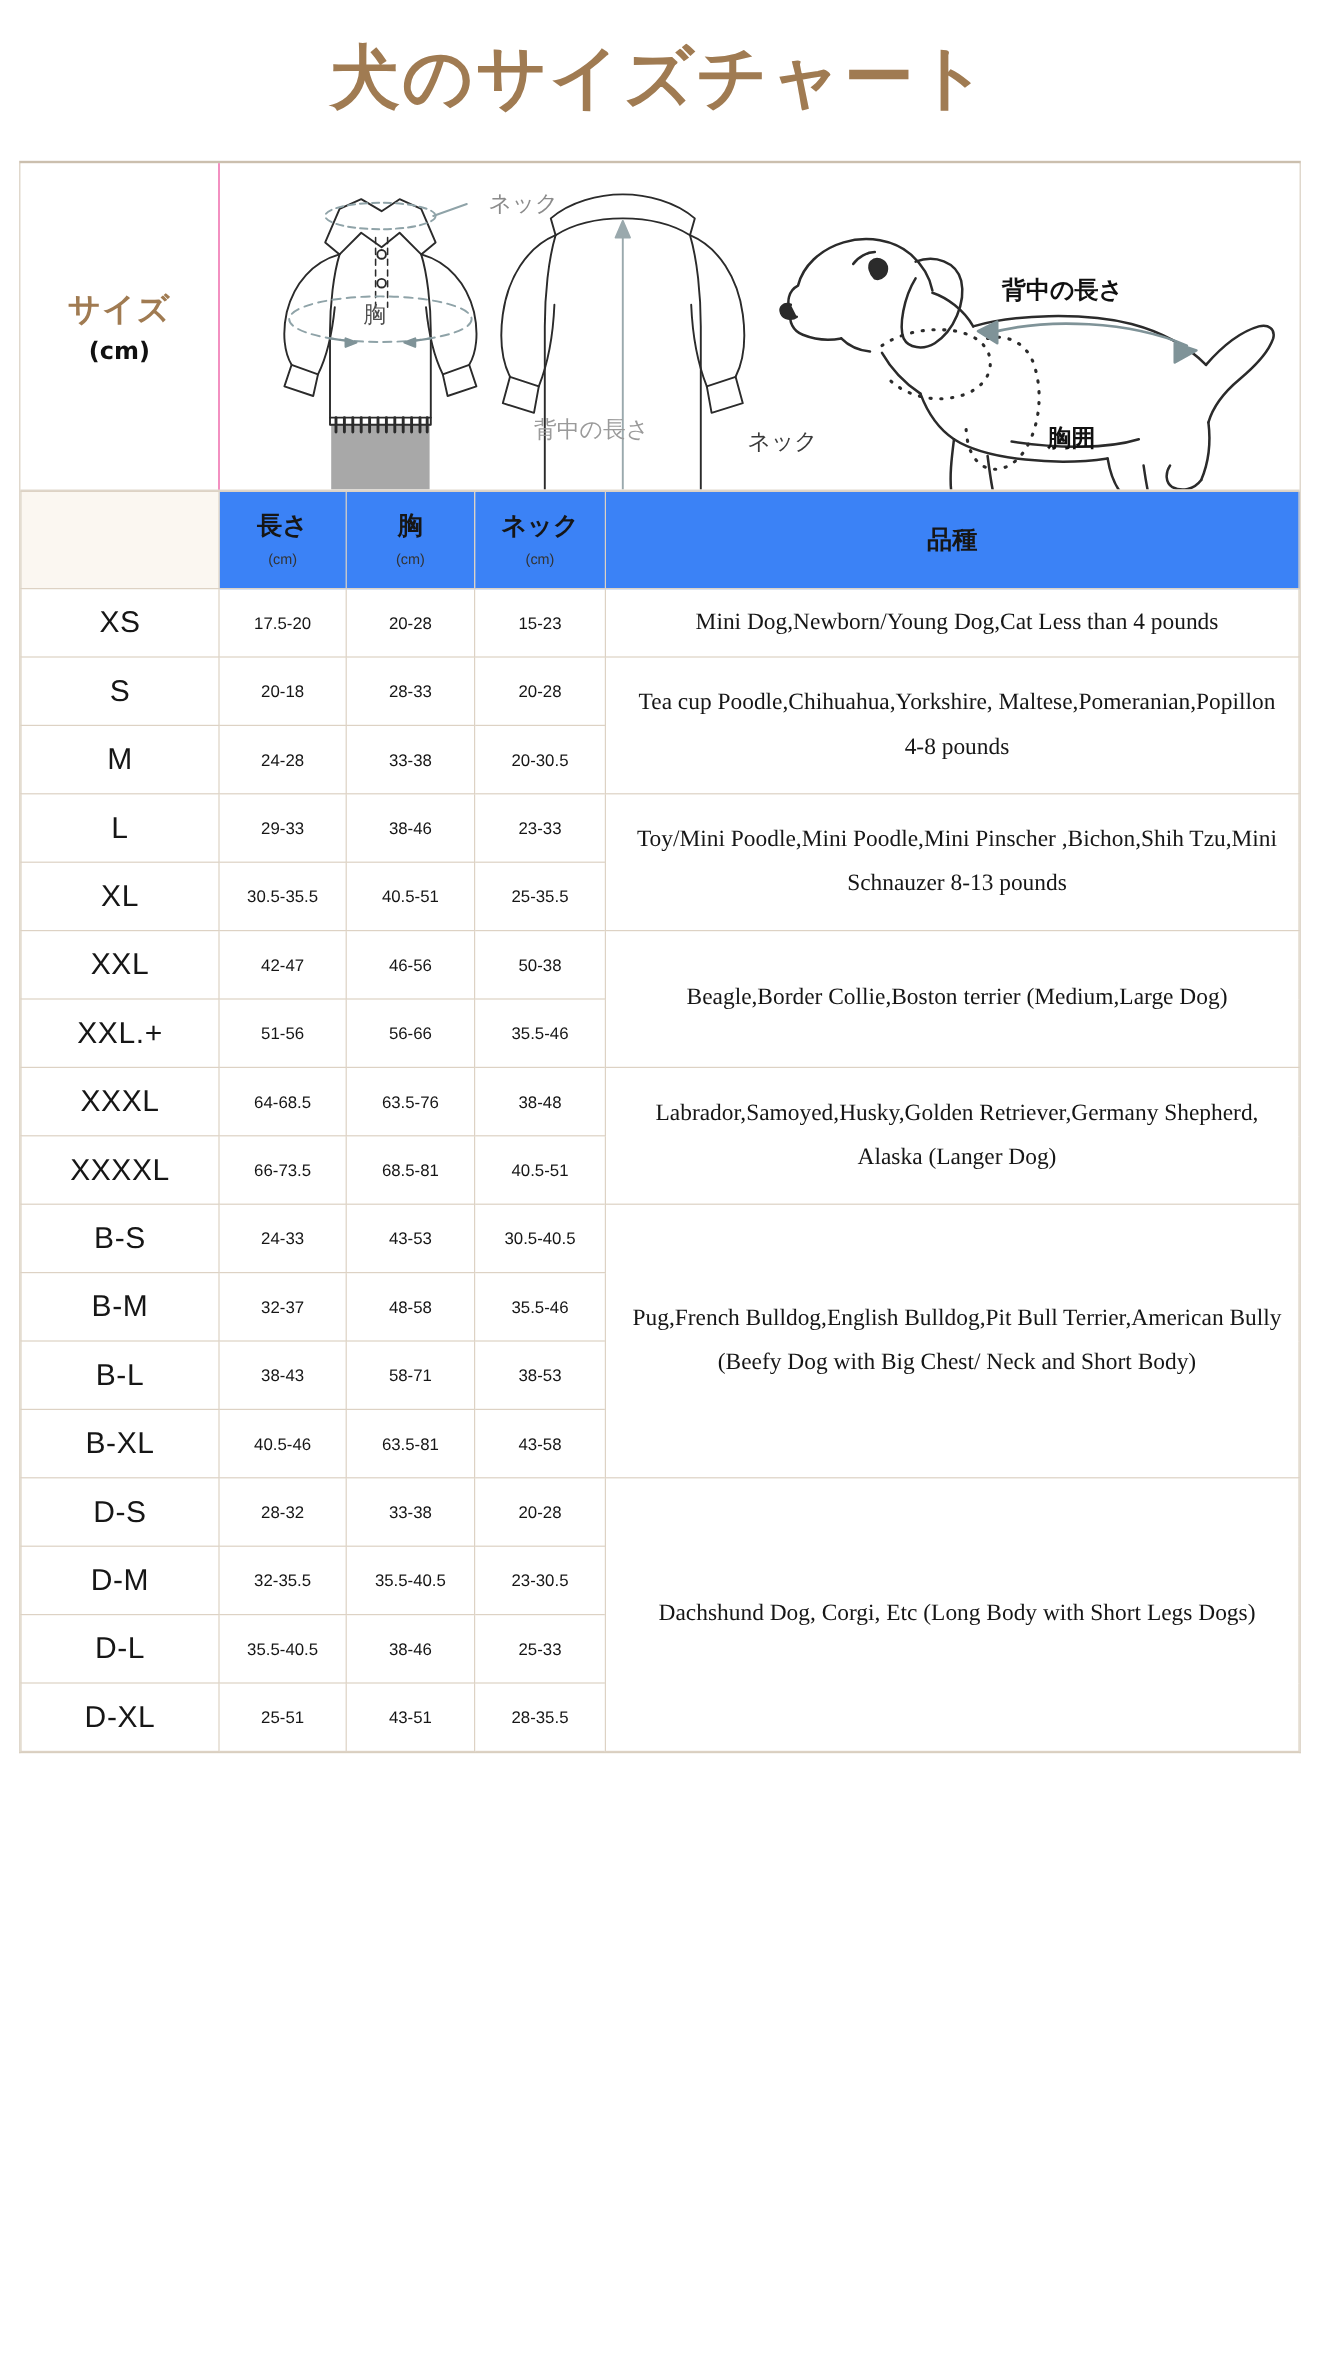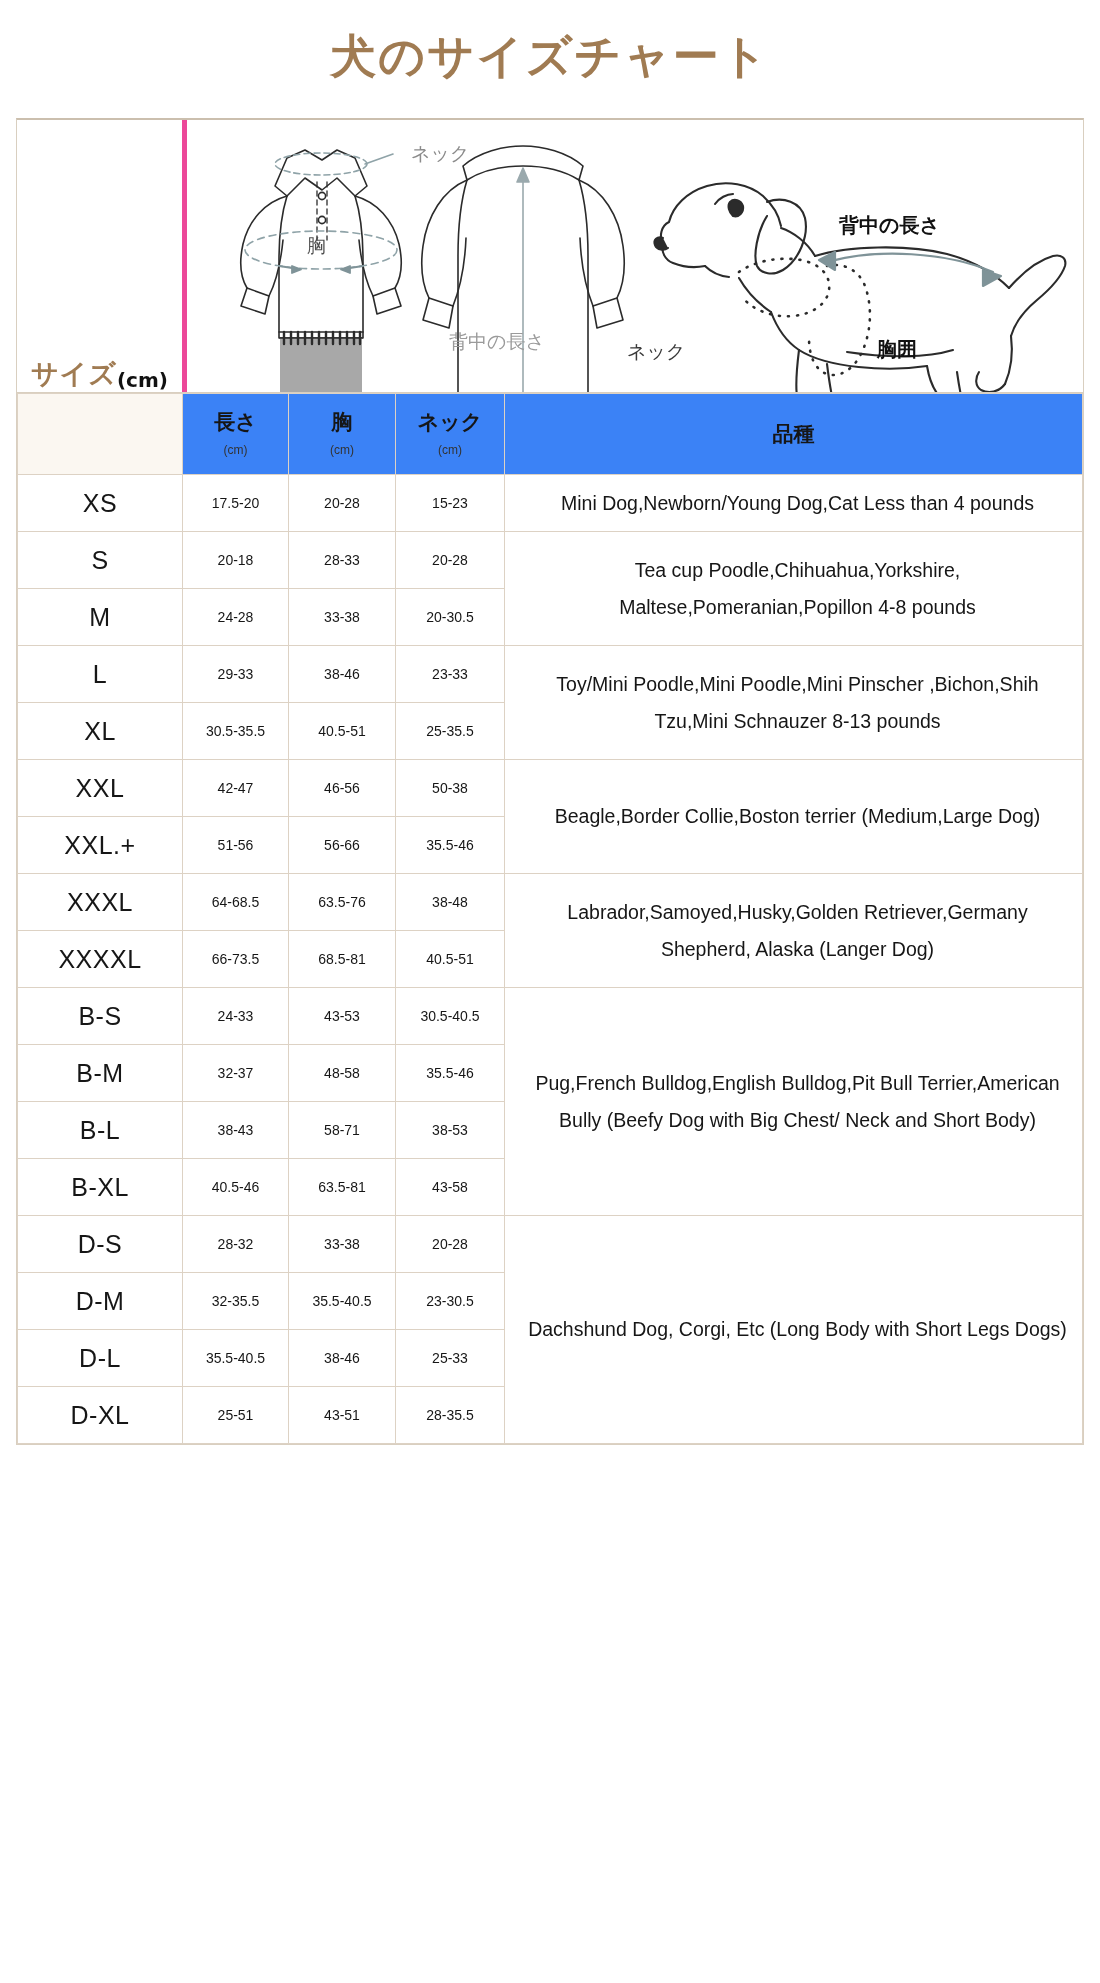--- a/index.html
+++ b/index.html
@@ -13,21 +13,21 @@
     font-family: "Liberation Sans", "DejaVu Sans", sans-serif;
     color: #1a1a1a;
     overflow: hidden;
     position: relative;
   }
 
   
   .title {
     text-align: center;
     color: #a07b52;
-    font-size: 46px;
+    font-size: 58px;
     font-weight: 700;
     letter-spacing: 2px;
     padding-top: 26px;
     padding-bottom: 8px;
     font-family: Liberation Mono, monospace;
   }
 
   
   .chart-wrap {
     margin: 22px 16px 0 16px;
@@ -37,24 +37,24 @@
   }
 
   
   .illus-band {
     display: flex;
     height: 272px;
     border-bottom: 1px solid #d9cfc0;
   }
   .illus-left {
     width: 165px;
-    border-right: 5px solid #ec4899;
+    border-right: 1px solid #ec4899;
     display: flex;
-    flex-direction: row;
-    align-items: flex-end;
+    flex-direction: column;
+    align-items: center;
     justify-content: center;
     flex: none;
   }
   .size-word {
     color: #a07b52;
     font-size: 27px;
     font-weight: 700;
     letter-spacing: 1px;
     font-family: "DejaVu Sans", "Liberation Sans", sans-serif;
   }
@@ -128,20 +128,21 @@
   td.num-cell {
     font-size: 14px;
   }
   td.breed-cell {
     text-align: left;
     padding-left: 20px;
     padding-right: 12px;
     font-size: 19.5px;
     line-height: 1.85;
     vertical-align: middle;
+    font-family: Liberation Serif, serif;
   }
 
   
   .notes {
     margin: 26px 16px 0 16px;
     font-family: "DejaVu Sans", "Liberation Sans", sans-serif;
     color: #121212;
     font-size: 19px;
     font-weight: 700;
     line-height: 2.05;

